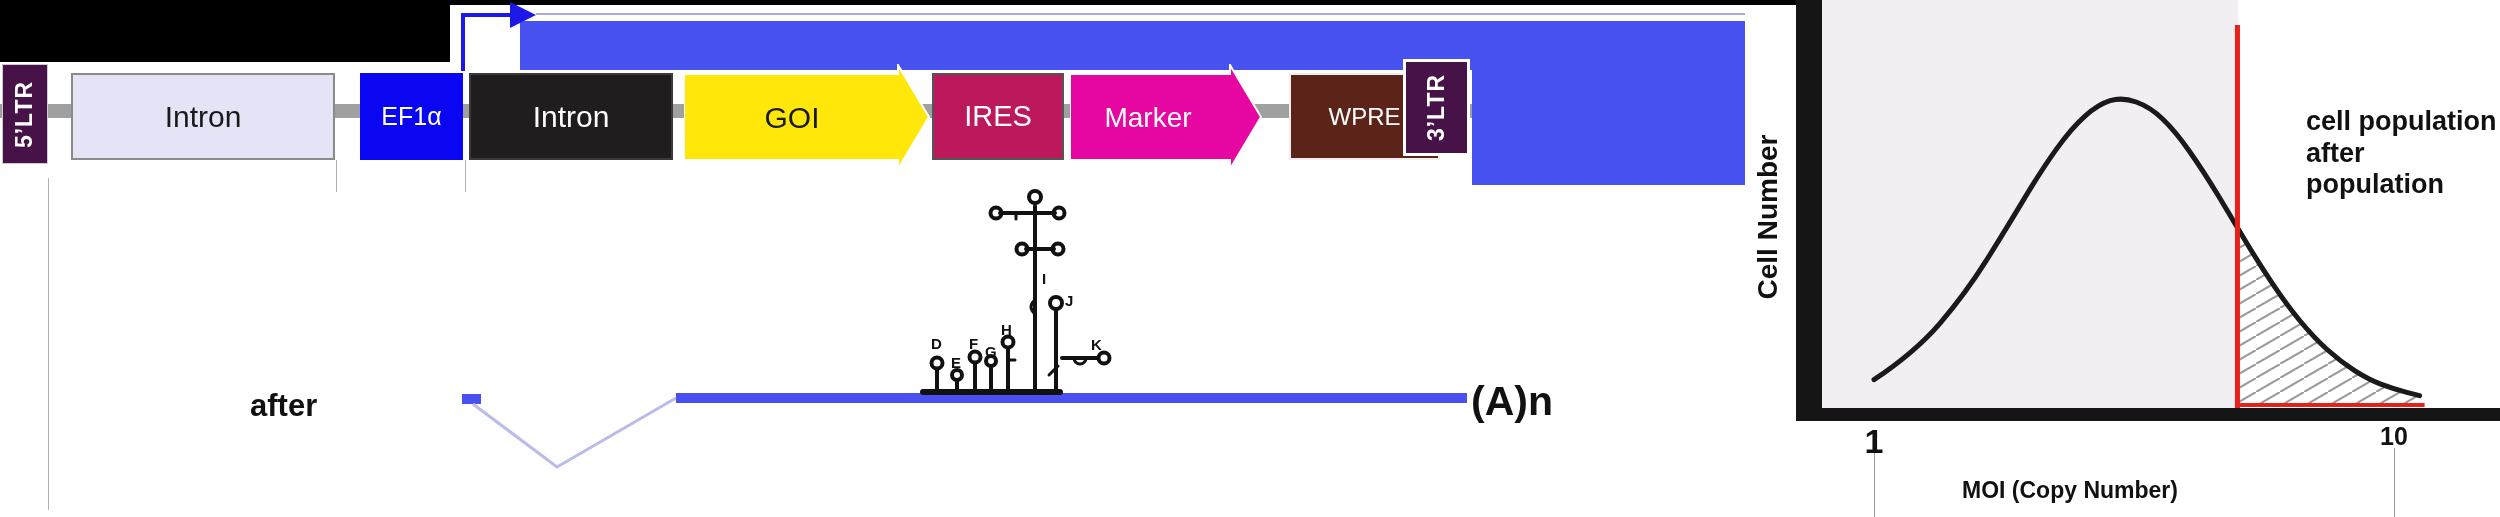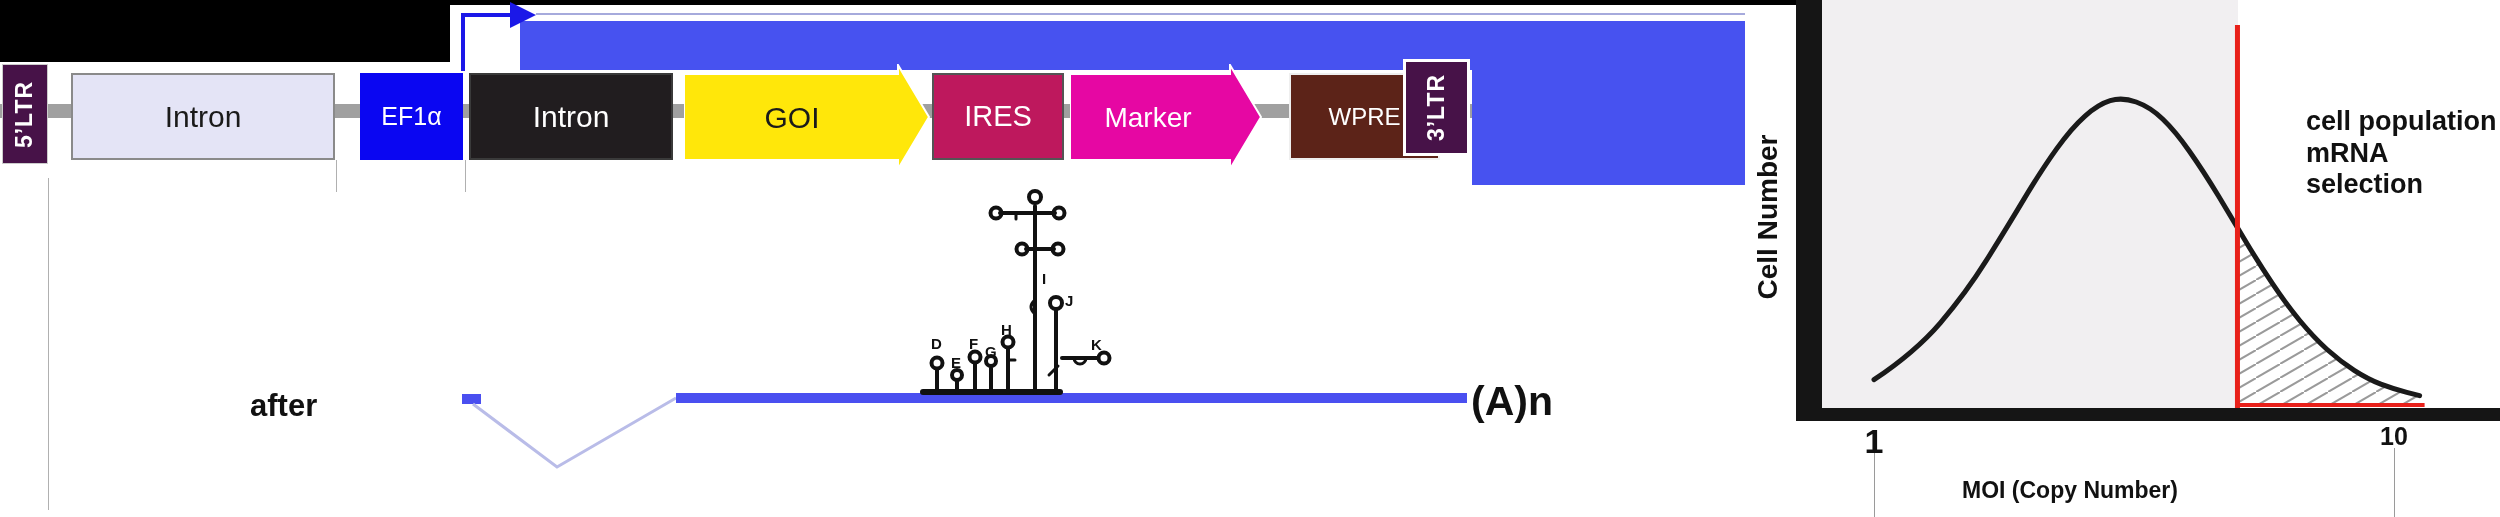--- a/index.html
+++ b/index.html
@@ -152,21 +152,21 @@
     <line id="red-threshold" stroke-width="5" x1="2237.46440225473" x2="2237.46440225473" y1="25" y2="411" stroke="#e8201a"></line>
   </svg>
 
   <div class="abs" style="left: 1796px; top: 0px; width: 26px; height: 421px; background: rgb(21, 21, 21);"></div>
   <div class="abs" style="left: 1796px; top: 408px; width: 704px; height: 13px; background: rgb(21, 21, 21);"></div>
 
   <div class="lbl" style="left:1622px;top:197px;width:300px;height:40px;text-align:center;font-size:28px;font-weight:700;transform:rotate(-90deg);">Cell Number</div>
 
   <div class="abs" style="left:2262px;top:106px;font-size:27px;font-weight:700;line-height:1.17;color:#111;margin-left:44px;">
     <div>cell population</div>
-    <div>mRNA selection</div>
+    <div>after population</div>
   </div>
 
   <div class="hairline" style="left:1874px;top:448px;width:1px;height:69px;background:#9a9a9a;"></div>
   <div class="hairline" style="left:2394px;top:448px;width:1px;height:69px;background:#9a9a9a;"></div>
   <div class="lbl" style="left:1850px;top:422px;width:48px;text-align:center;font-size:34px;font-weight:600;">1</div>
   <div class="lbl" style="left:2370px;top:422px;width:48px;text-align:center;font-size:25px;font-weight:600;">10</div>
 
   <div class="lbl" style="left:1962px;top:477px;width:300px;text-align:left;font-size:23px;font-weight:600;">MOI (Copy Number)</div>
 
 </div>

